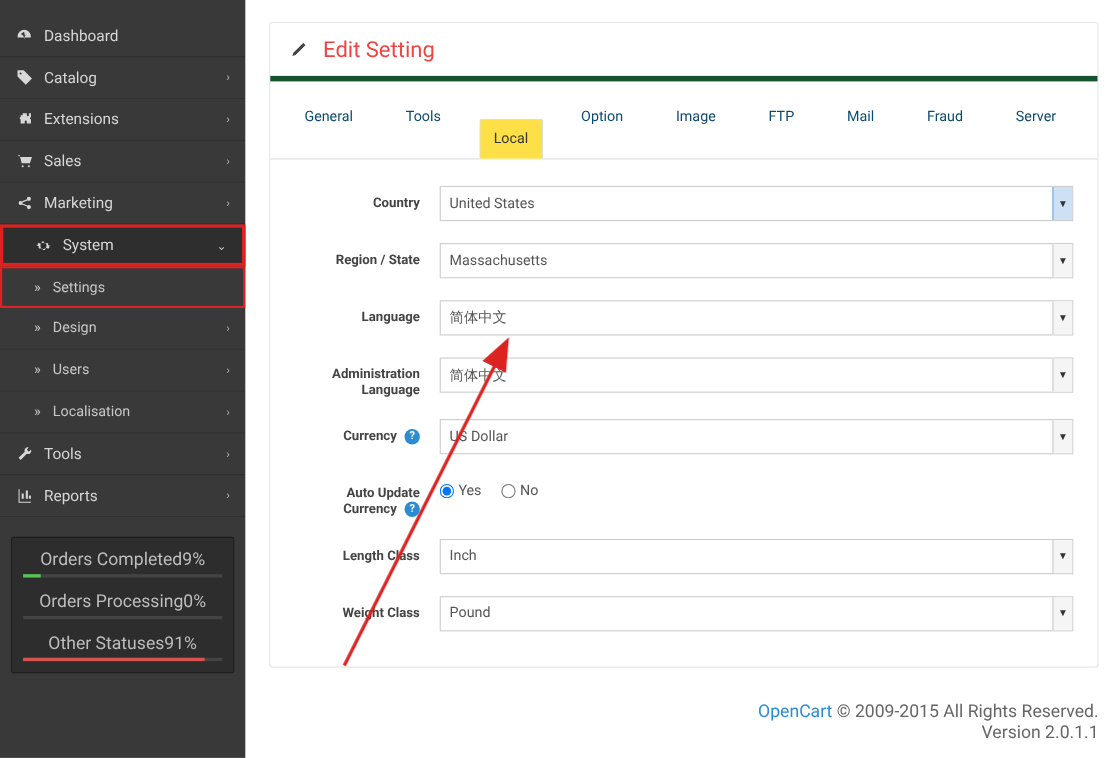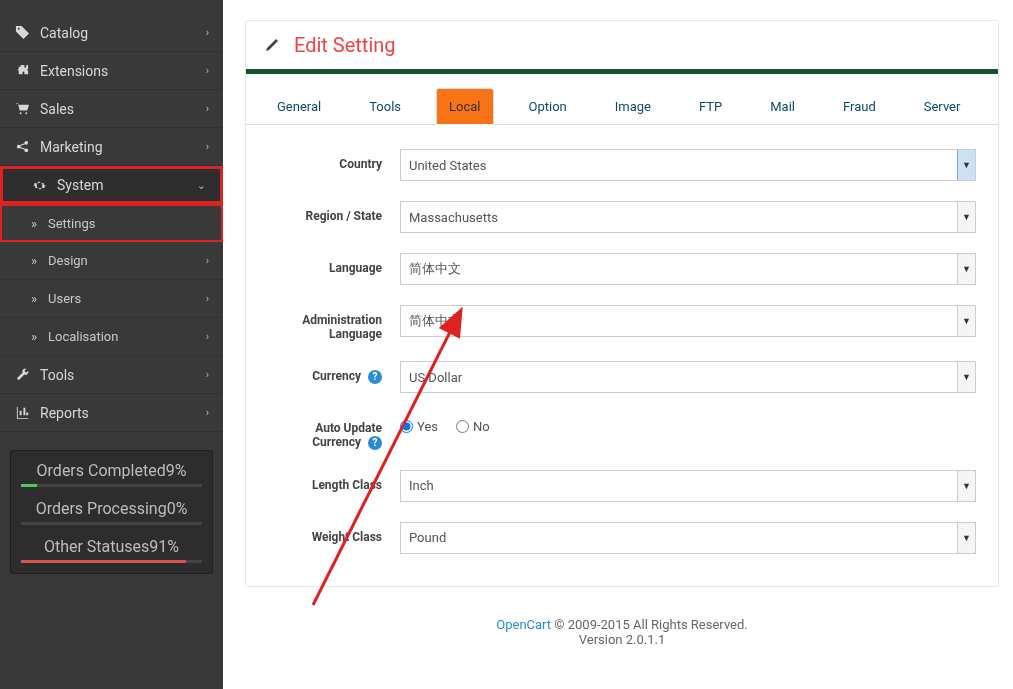--- a/index.html
+++ b/index.html
@@ -117,21 +117,22 @@
     cursor: pointer;
     border: 1px solid transparent;
     border-bottom: none;
     margin-bottom: -1px;
   }
   .tab.active {
     color: #333;
     border-color: #ddd;
     border-bottom: 1px solid #fff;
     border-radius: 3px 3px 0 0;
-    background: #f97316;
+    background: #fde047;
+    margin-top: 20px;
   }
 
   .form { padding: 24px 22px 26px 22px; }
   .form-row {
     display: flex;
     align-items: flex-start;
     margin-bottom: 20px;
   }
   .form-label {
     width: 132px;
@@ -171,39 +172,47 @@
   .radio-group { display:flex; align-items:center; gap: 18px; padding-top: 6px; font-size: 13px; }
   .radio-group label { display:flex; align-items:center; gap:4px; }
 
   .help-icon {
     display:inline-block;
     width:14px;height:14px;border-radius:50%;
     background:#2a8dd4;color:#fff;font-size:10px;line-height:14px;text-align:center;
     margin-left:4px;vertical-align:middle;
   }
 
-  .footer { text-align:center; font-size:13px; color:#666; padding: 30px 0 8px; }
+  .footer { text-align:right; font-size:16px; color:#666; padding: 30px 0 8px; }
   .footer a { color:#2a8dd4; text-decoration:none; }
 
   
   .arrow-overlay {
     position: fixed;
     left: 223px;
     top: 0;
     pointer-events: none;
   }
 </style>
 </head>
 <body>
 
 <div class="layout">
 
   <aside class="sidebar">
     <div class="top-blank"></div>
 
+    <div class="nav-item">
+      <span class="ico">
+        <svg width="16" height="16" viewBox="0 0 16 16">
+            <path fill="currentColor" d="M8 2a6 6 0 00-6 6v1h12V8a6 6 0 00-6-6zm0 2l.6 3.2L11 6l-2.4 1.8L8 11l-.6-3.2L5 6l2.4-1.8L8 4z"></path>
+          </svg>
+      </span>
+      <span>Dashboard</span>
+    </div>
 
     <div class="nav-item">
       <span class="ico">
         <svg width="15" height="15" viewBox="0 0 16 16">
             <path fill="currentColor" d="M1 1h6l8 8-6 6-8-8V1zm3 4a1 1 0 100-2 1 1 0 000 2z"></path>
           </svg>
       </span>
       <span>Catalog</span>
       <span class="chev">›</span>
     </div>

